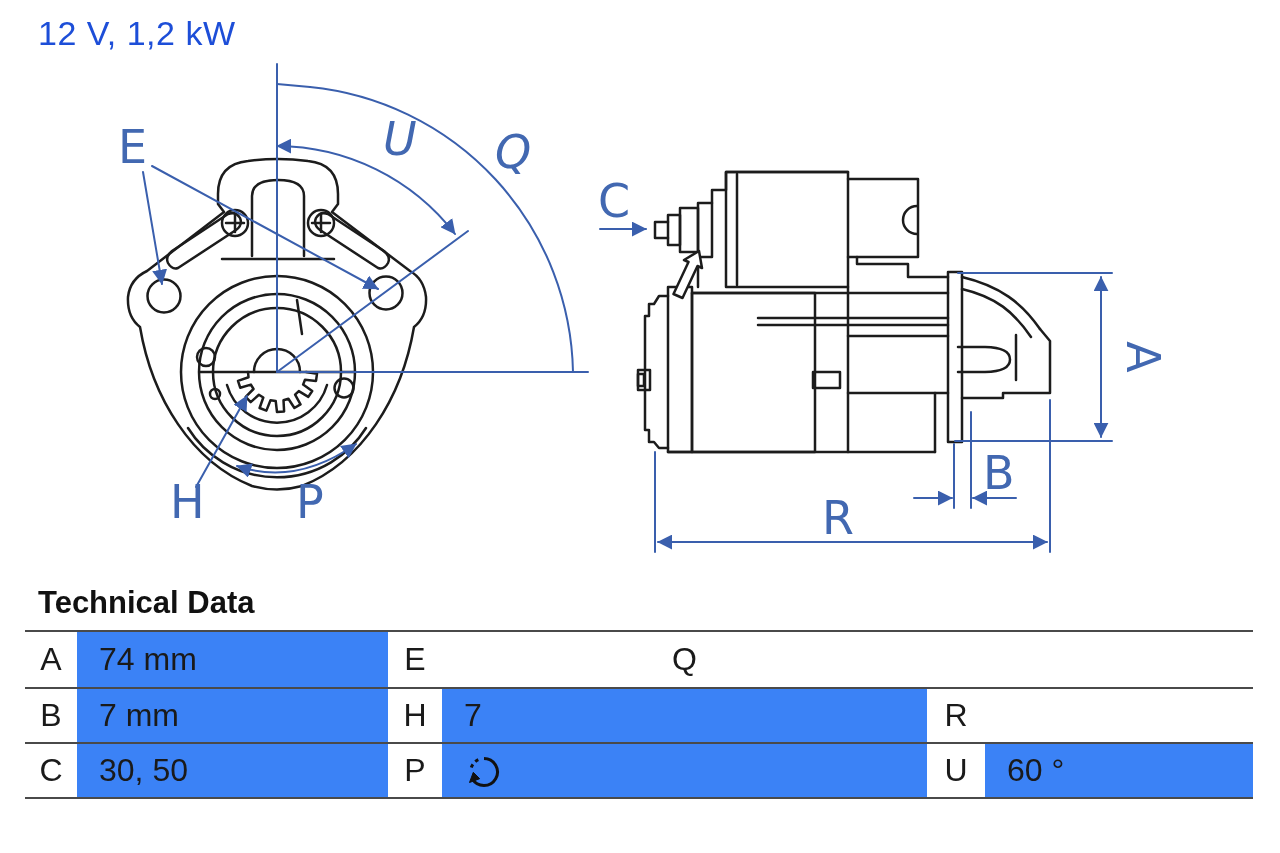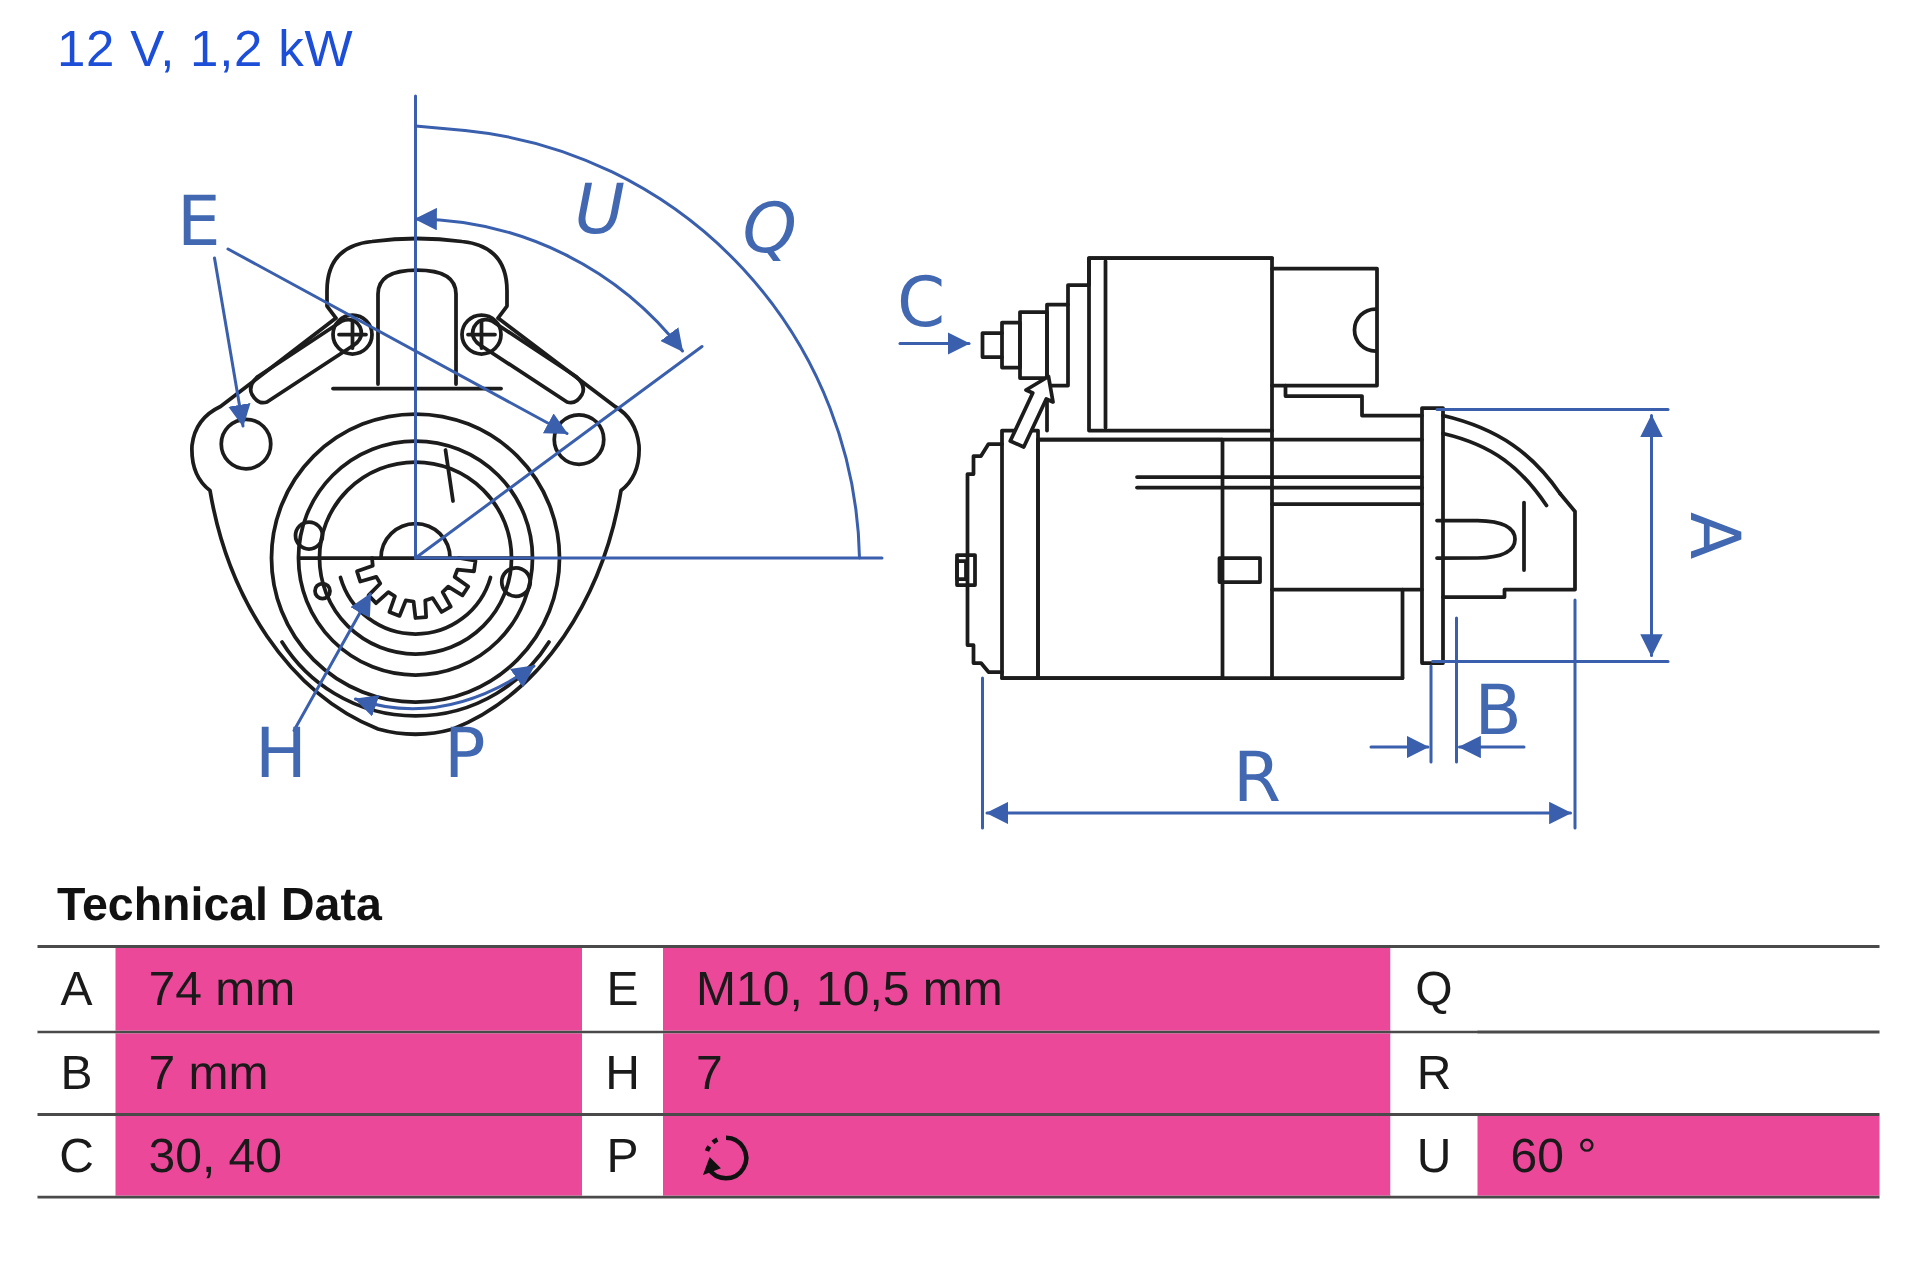--- a/index.html
+++ b/index.html
@@ -31,21 +31,21 @@
     display:grid;
     grid-template-columns:52px 311px 54px 485px 58px 268px;
     border-bottom:2px solid #4a4a4a;
     align-items:stretch;
   }
   .t-row.r1{height:55px;}
   .t-row.r2{height:53px;}
   .t-row.r3{height:53px;}
   .t-cell{display:flex;align-items:center;font-size:32px;}
   .t-label{background:#ffffff;justify-content:center;}
-  .t-value{background:#ec4899;padding-left:22px;}
+  .t-value{background:#3b82f6;padding-left:22px;}
   .rot-icon{display:block;}
 </style>
 </head>
 <body>
 
 <div class="title">12 V, 1,2 kW</div>
 
 <svg class="drawing" viewBox="0 0 1280 575" width="1280" height="575">
   <defs>
     <marker id="arw" viewBox="0 0 10 10" refX="9.5" refY="5" markerWidth="7.5" markerHeight="7.5" orient="auto-start-reverse">
@@ -186,33 +186,32 @@
   <text class="dim-label" x="822" y="534">R</text>
 </svg>
 
 <div class="heading">Technical Data</div>
 
 <div class="tech-table">
   <div class="t-row r1">
     <div class="t-cell t-label">A</div>
     <div class="t-cell t-value">74 mm</div>
     <div class="t-cell t-label">E</div>
-    <div class="t-cell t-value">M10, 10,5 mm</div>
     <div class="t-cell t-label">Q</div>
   </div>
   <div class="t-row r2">
     <div class="t-cell t-label">B</div>
     <div class="t-cell t-value">7 mm</div>
     <div class="t-cell t-label">H</div>
     <div class="t-cell t-value">7</div>
     <div class="t-cell t-label">R</div>
   </div>
   <div class="t-row r3">
     <div class="t-cell t-label">C</div>
-    <div class="t-cell t-value">30, 40</div>
+    <div class="t-cell t-value">30, 50</div>
     <div class="t-cell t-label">P</div>
     <div class="t-cell t-value">
       <svg class="rot-icon" width="40" height="40" viewBox="0 0 40 40">
         <path d="M20,7.5 A13.5,13.5 0 1 1 8.3,27.8" fill="none" stroke="#111" stroke-width="3"></path>
         <path d="M7.3,16.4 A13.5,13.5 0 0 1 8.9,13.3" fill="none" stroke="#111" stroke-width="3"></path>
         <path d="M11.3,10.6 A13.5,13.5 0 0 1 14.3,8.7" fill="none" stroke="#111" stroke-width="3"></path>
         <path d="M5.5,31.5 L15.7,27.7 L9.3,21.3 Z" fill="#111" stroke="#111" stroke-width="1"></path>
       </svg>
     </div>
     <div class="t-cell t-label">U</div>

